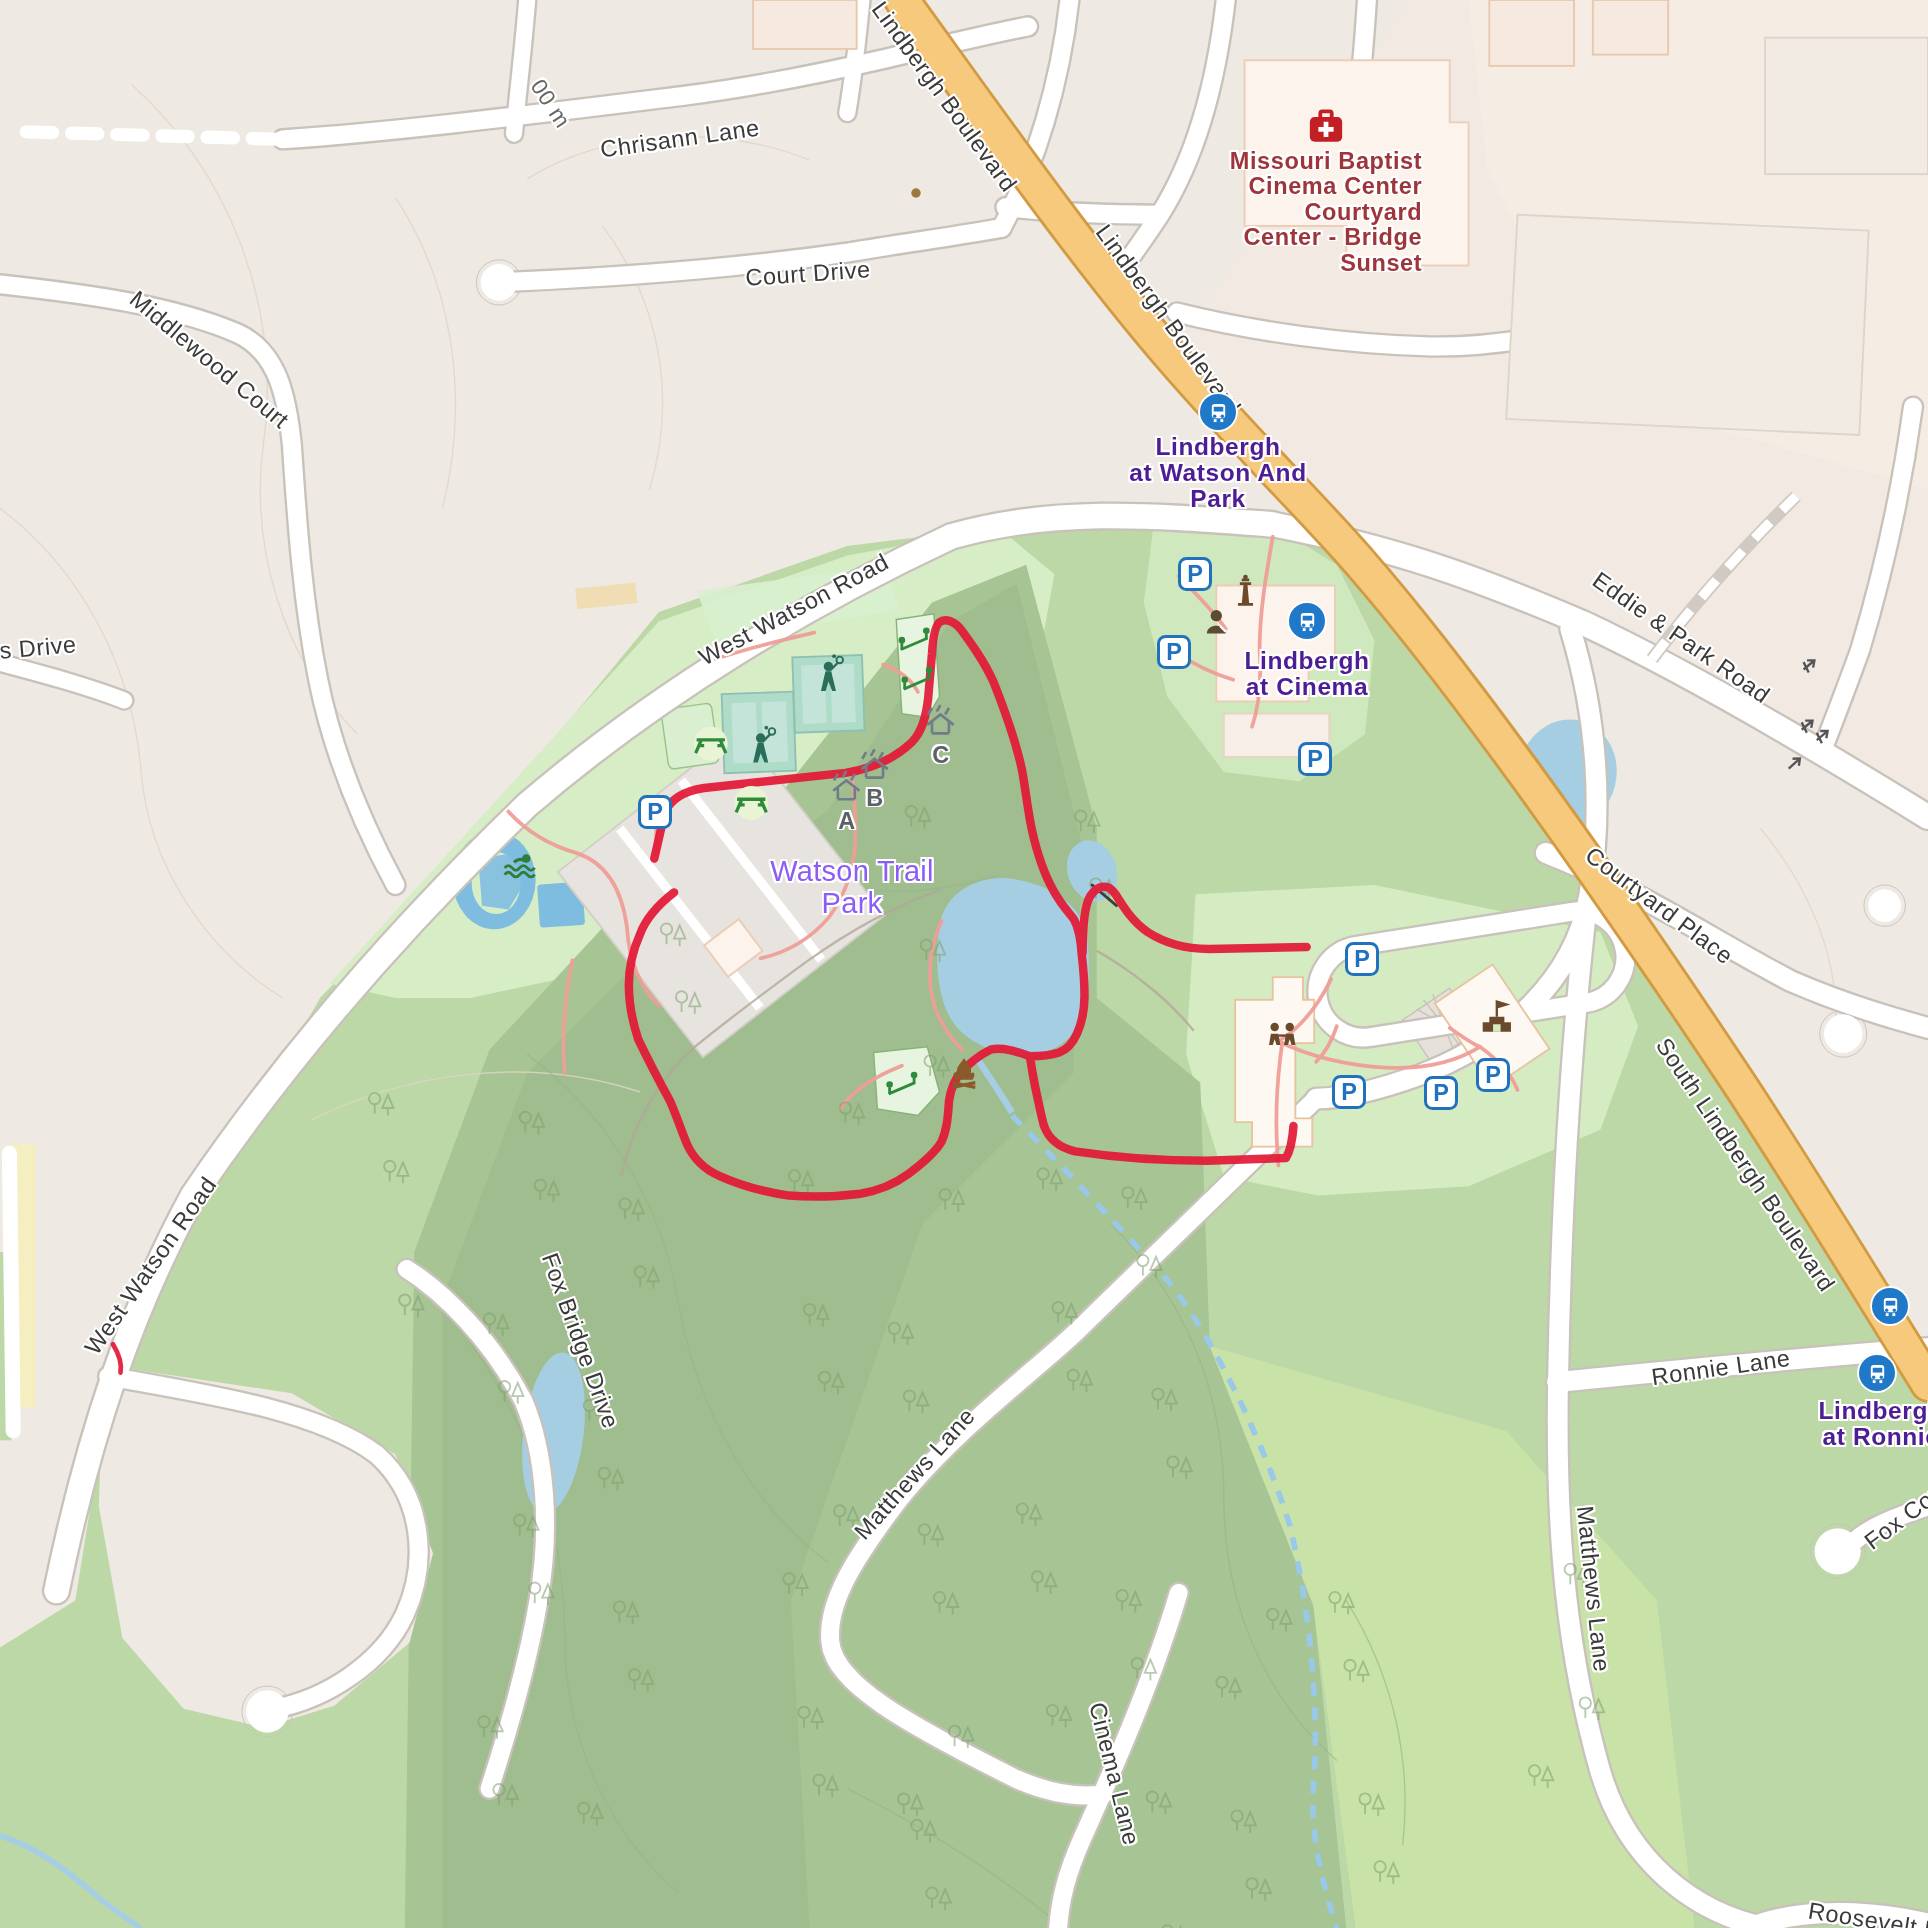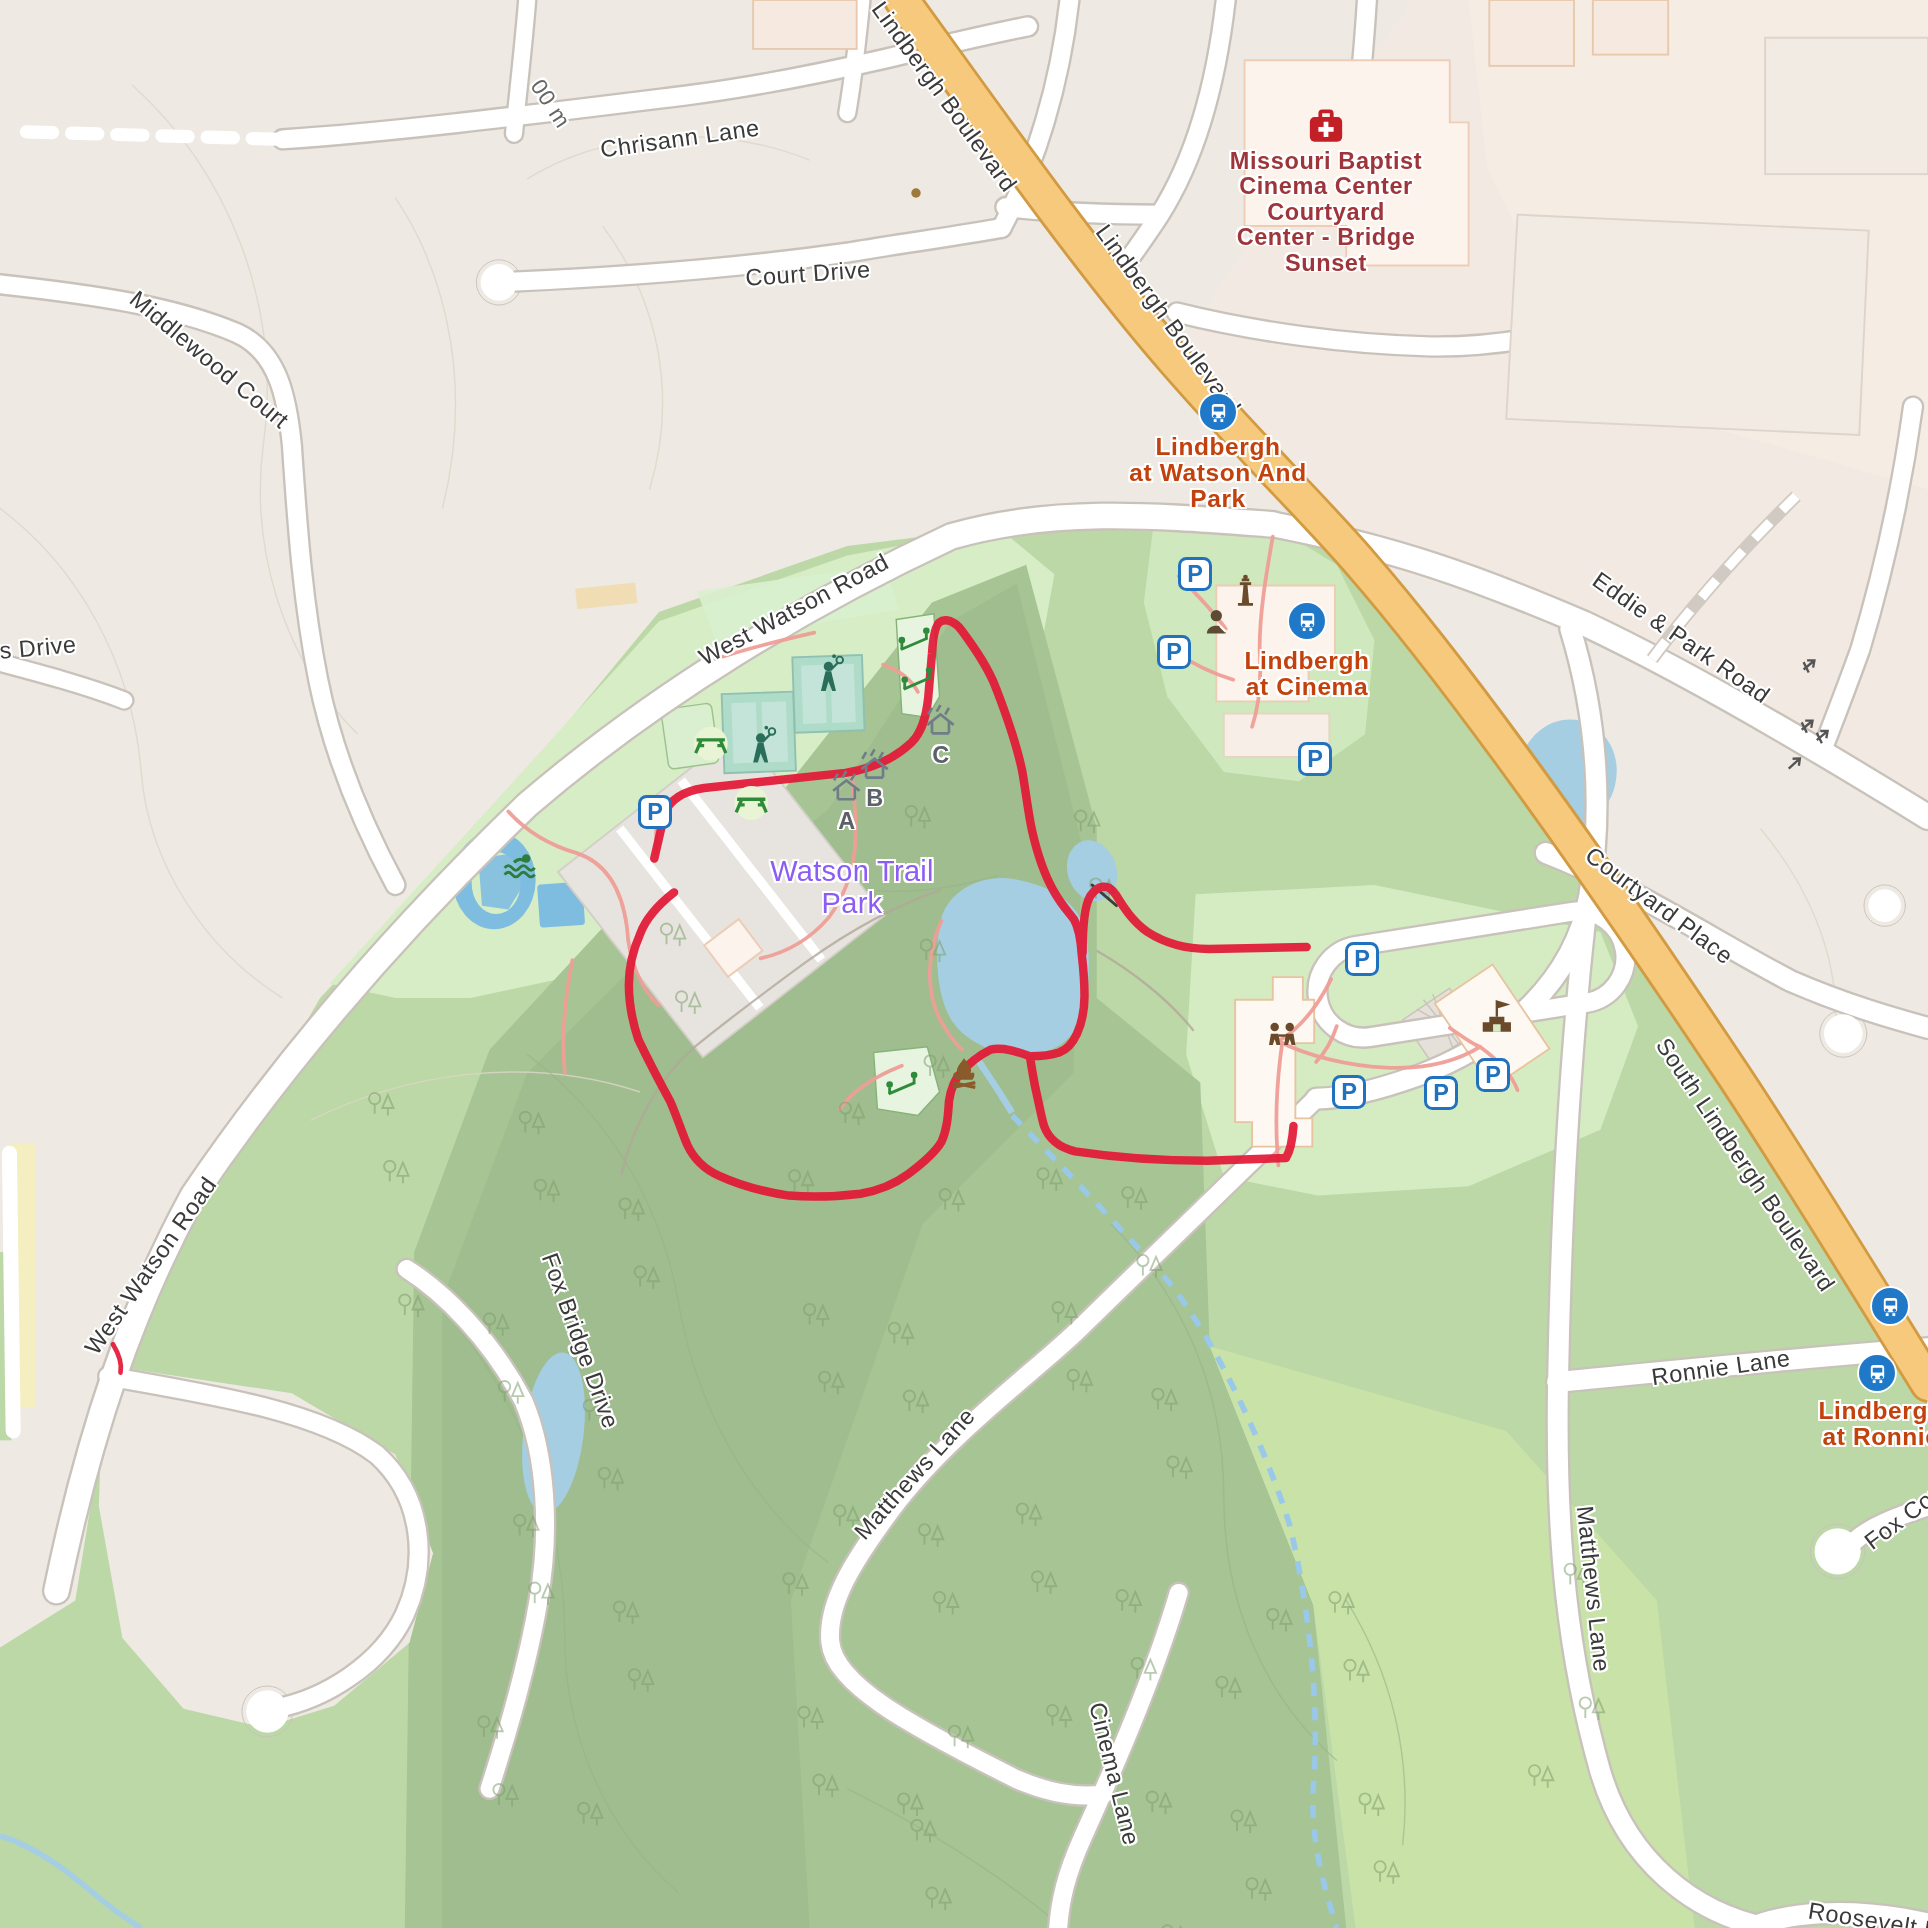--- a/index.html
+++ b/index.html
@@ -5,22 +5,22 @@
   html,body{margin:0;padding:0;background:#eee9e2;}
   #map{position:relative;width:1928px;height:1928px;overflow:hidden;background:#eee9e2;
        font-family:"Liberation Sans",sans-serif;}
   #base{position:absolute;left:0;top:0;}
   .lbl{position:absolute;white-space:nowrap;color:#3a3a3a;font-size:23.5px;letter-spacing:0.6px;
        transform:translate(-50%,-50%) rotate(var(--r,0deg));
        text-shadow:-1.9px -1.9px 0 #fff,1.9px -1.9px 0 #fff,-1.9px 1.9px 0 #fff,1.9px 1.9px 0 #fff,
                    -1.9px 0 0 #fff,1.9px 0 0 #fff,0 -1.9px 0 #fff,0 1.9px 0 #fff;}
   .poi{text-align:center;line-height:1.1;}
   .c-park{color:#8b5cf6;font-size:29px;letter-spacing:0.3px;}
-  .c-hosp{color:#9d353b;font-size:23.5px;font-weight:600;line-height:1.08;}
-  .c-transit{color:#c2410c;font-size:24.5px;font-weight:600;line-height:1.06;}
+  .c-hosp{color:#9d353b;font-size:23.5px;font-weight:600;line-height:1.08;text-align:right;}
+  .c-transit{color:#4c1d95;font-size:24.5px;font-weight:600;line-height:1.06;}
   .c-shelter{color:#5b6167;font-size:23.5px;font-weight:600;}
   .c-scale{color:#666;font-size:22.6px;}
   .picon{position:absolute;width:34px;height:34px;box-sizing:border-box;border:3.8px solid #2172be;
          border-radius:8.5px;background:#fff;color:#2172be;font-weight:bold;font-size:23.5px;
          display:flex;align-items:center;justify-content:center;transform:translate(-50%,-50%);}
   .bus{position:absolute;width:36px;height:36px;border-radius:50%;background:#1f78c8;
        display:flex;align-items:center;justify-content:center;transform:translate(-50%,-50%);
        box-shadow:0 0 0 1.9px #fff;}
   .hosp-icon{position:absolute;transform:translate(-50%,-50%);}
 </style>

